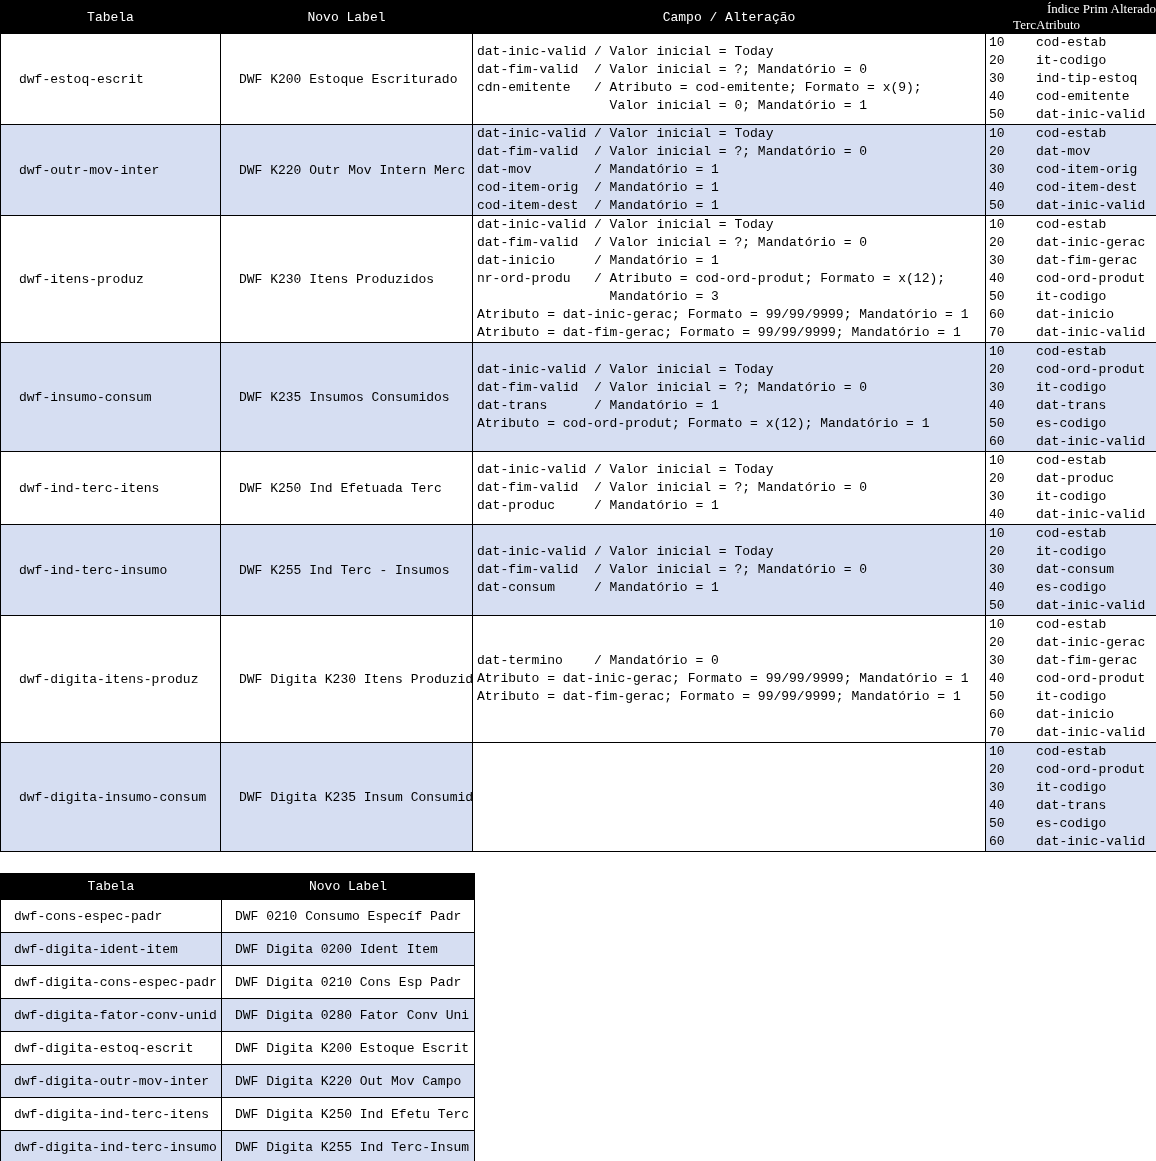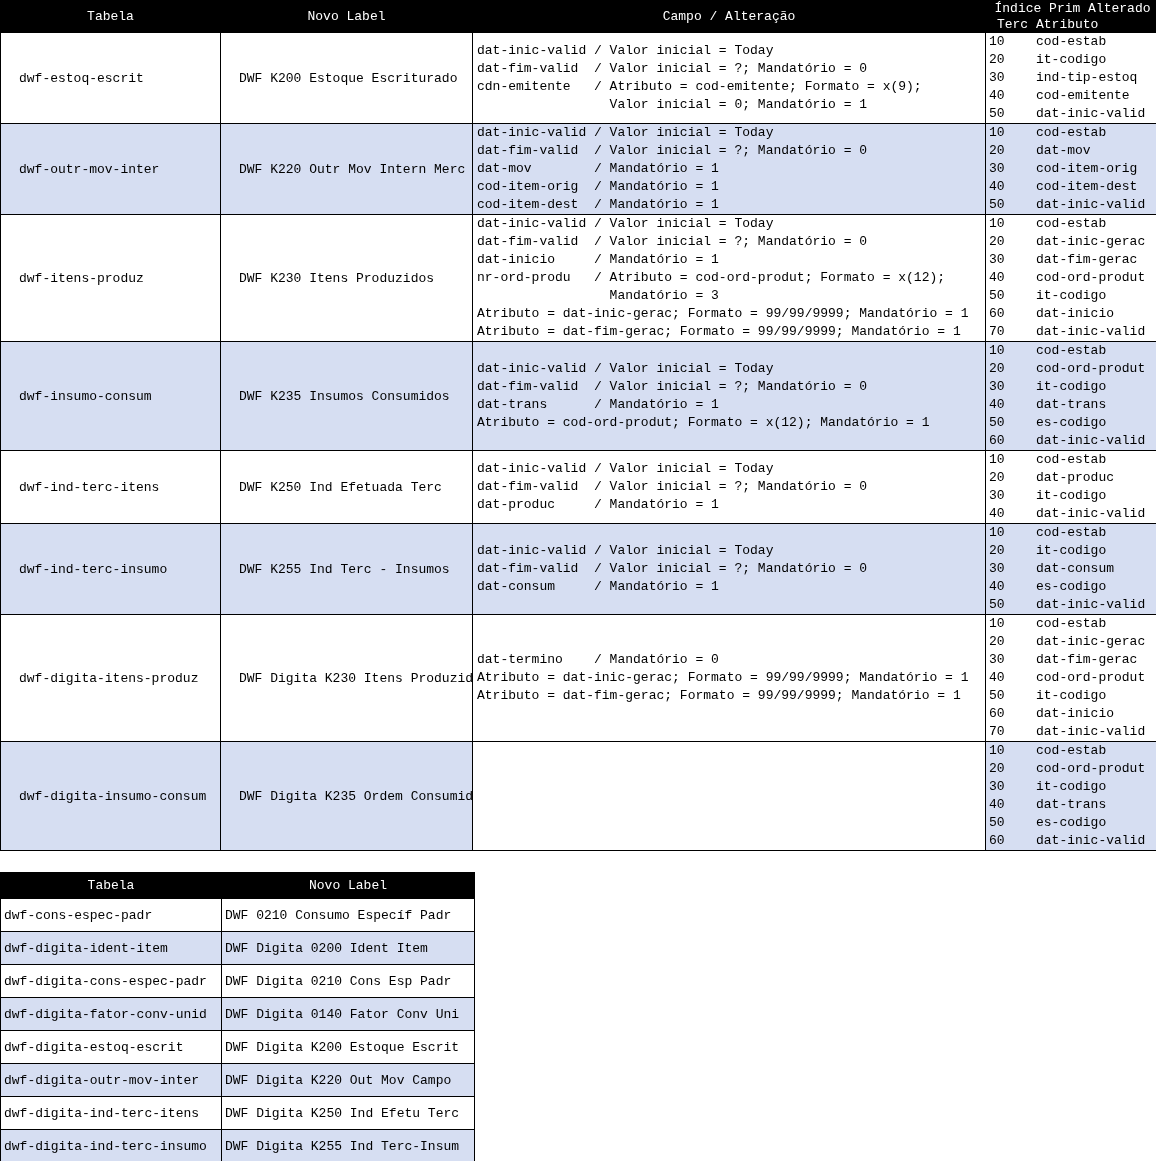--- a/index.html
+++ b/index.html
@@ -26,22 +26,23 @@
   th {
     background: #000000;
     color: #ffffff;
     font-weight: normal;
     height: 31px;
     text-align: center;
     vertical-align: middle;
   }
   table.second-grid th { height: 25px; }
   th.th-indice {
-    text-align: center;
+    text-align: right;
     vertical-align: top;
+    font-family: Liberation Serif, serif;
   }
   th.th-indice .th-line {
     line-height: 16px;
     padding-left: 3px;
     white-space: pre;
   }
   th.th-indice .idx-sub { display: flex; padding-left: 3px; }
   th.th-indice .idx-sub .ordem { width: 47px; flex: none; }
   td.col-tabela, td.col-label {
     padding-left: 18px;
@@ -60,21 +61,21 @@
     line-height: 18px;
     padding-left: 3px;
     white-space: pre;
   }
   .idx-line .ordem { width: 47px; flex: none; }
   tr.shaded td { background: #D6DEF2; }
   td.col-campo.empty { background: #ffffff; }
   table.second-grid td {
     height: 32px;
     vertical-align: middle;
-    padding-left: 3px;
+    padding-left: 13px;
     white-space: pre;
   }
 </style>
 </head>
 <body>
 
 <table class="grid main-grid">
   <colgroup>
     <col style="width:220px">
     <col style="width:252px">
@@ -215,21 +216,21 @@
           <div class="idx-line"><span class="ordem">20</span><span class="atributo">dat-inic-gerac</span></div>
           <div class="idx-line"><span class="ordem">30</span><span class="atributo">dat-fim-gerac</span></div>
           <div class="idx-line"><span class="ordem">40</span><span class="atributo">cod-ord-produt</span></div>
           <div class="idx-line"><span class="ordem">50</span><span class="atributo">it-codigo</span></div>
           <div class="idx-line"><span class="ordem">60</span><span class="atributo">dat-inicio</span></div>
           <div class="idx-line"><span class="ordem">70</span><span class="atributo">dat-inic-valid</span></div>
         </td>
       </tr>
       <tr class="shaded">
         <td class="col-tabela">dwf-digita-insumo-consum</td>
-        <td class="col-label">DWF Digita K235 Ordem Consumid</td>
+        <td class="col-label">DWF Digita K235 Insum Consumid</td>
         <td class="col-campo empty"></td>
         <td class="col-indice">
           <div class="idx-line"><span class="ordem">10</span><span class="atributo">cod-estab</span></div>
           <div class="idx-line"><span class="ordem">20</span><span class="atributo">cod-ord-produt</span></div>
           <div class="idx-line"><span class="ordem">30</span><span class="atributo">it-codigo</span></div>
           <div class="idx-line"><span class="ordem">40</span><span class="atributo">dat-trans</span></div>
           <div class="idx-line"><span class="ordem">50</span><span class="atributo">es-codigo</span></div>
           <div class="idx-line"><span class="ordem">60</span><span class="atributo">dat-inic-valid</span></div>
         </td>
       </tr>
@@ -255,21 +256,21 @@
       <tr class="shaded">
         <td class="col-tabela">dwf-digita-ident-item</td>
         <td class="col-label">DWF Digita 0200 Ident Item</td>
       </tr>
       <tr>
         <td class="col-tabela">dwf-digita-cons-espec-padr</td>
         <td class="col-label">DWF Digita 0210 Cons Esp Padr</td>
       </tr>
       <tr class="shaded">
         <td class="col-tabela">dwf-digita-fator-conv-unid</td>
-        <td class="col-label">DWF Digita 0140 Fator Conv Uni</td>
+        <td class="col-label">DWF Digita 0280 Fator Conv Uni</td>
       </tr>
       <tr>
         <td class="col-tabela">dwf-digita-estoq-escrit</td>
         <td class="col-label">DWF Digita K200 Estoque Escrit</td>
       </tr>
       <tr class="shaded">
         <td class="col-tabela">dwf-digita-outr-mov-inter</td>
         <td class="col-label">DWF Digita K220 Out Mov Campo</td>
       </tr>
       <tr>

